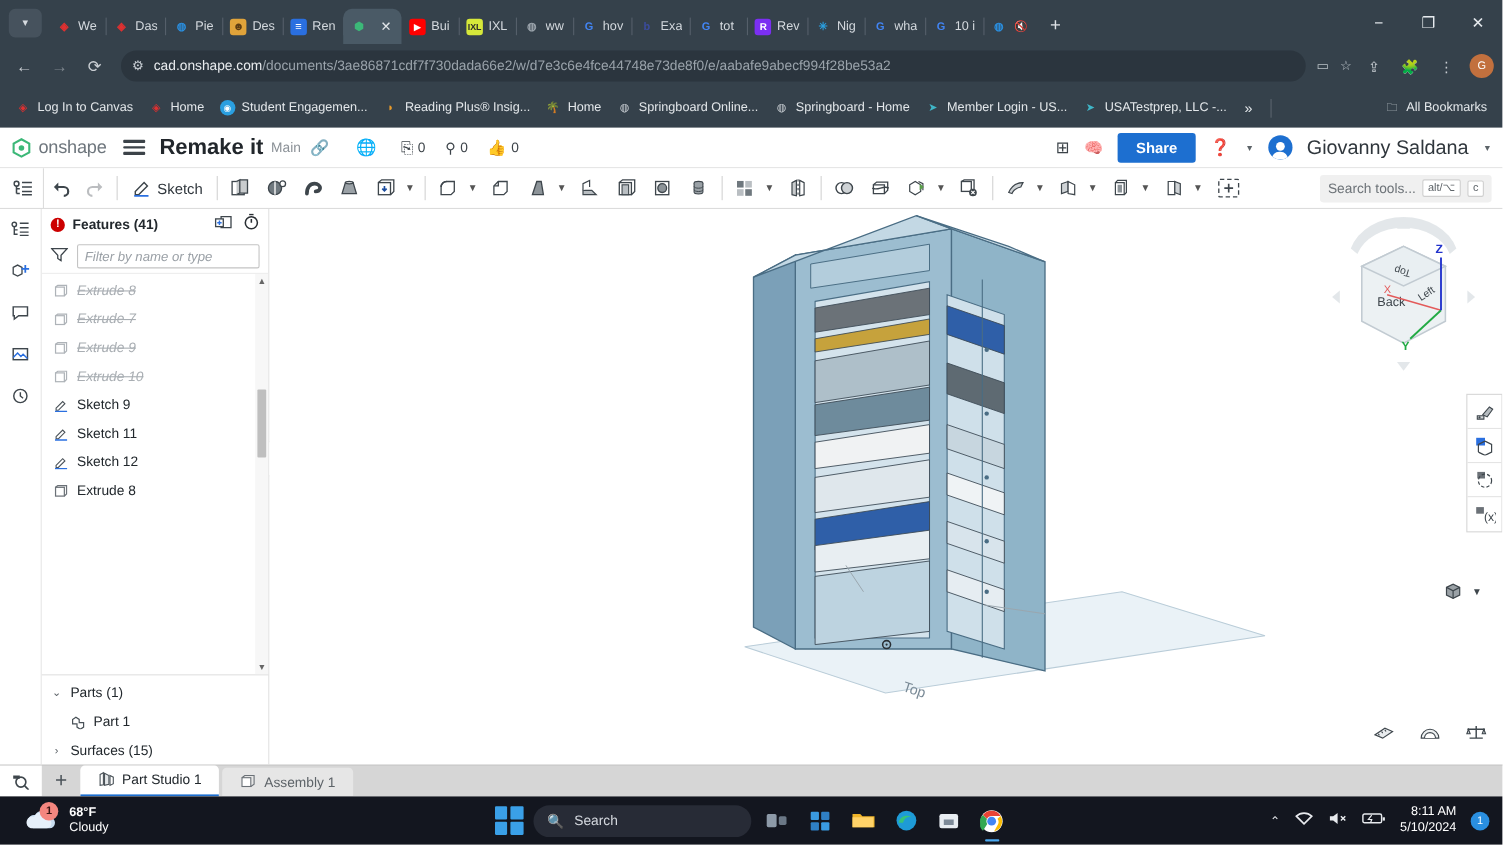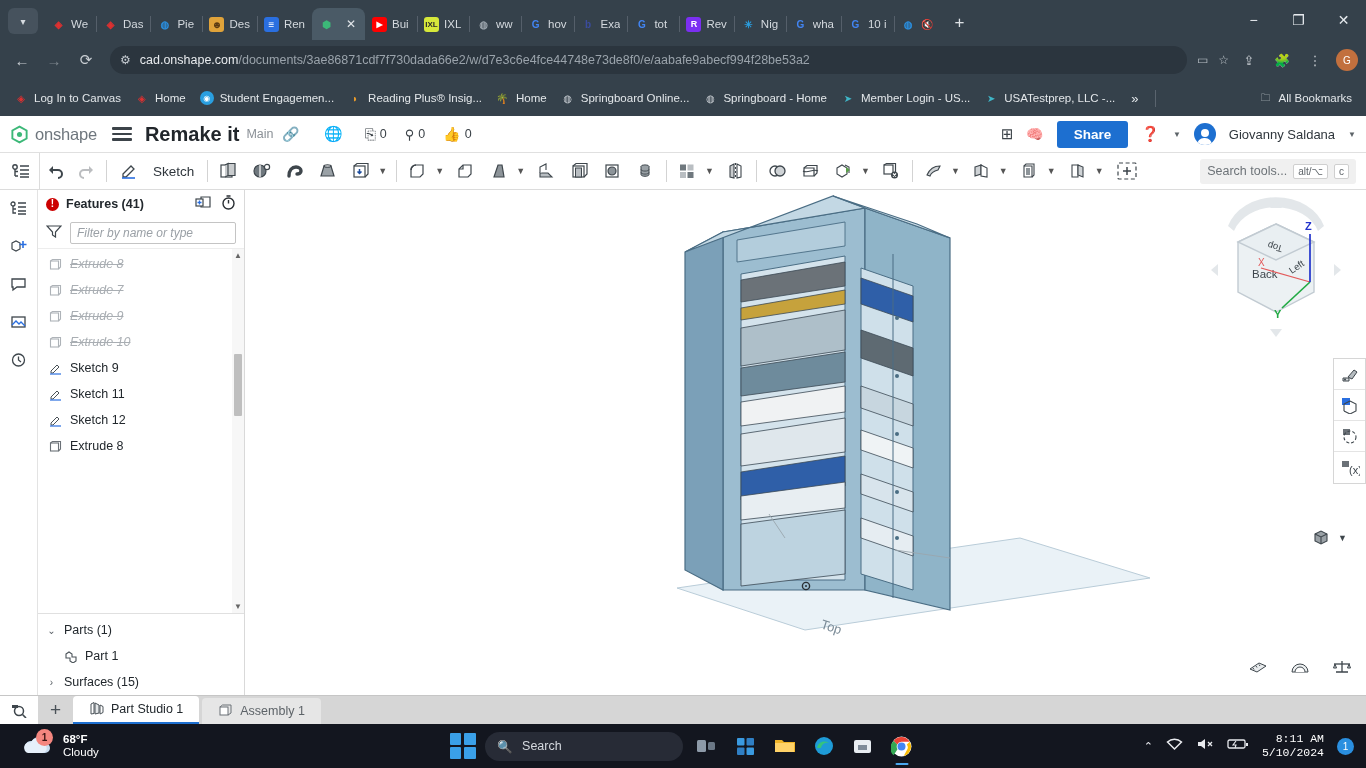--- a/index.html
+++ b/index.html
@@ -61,31 +61,31 @@
   .os-logo-mark { width:19px;height:19px; }
   .os-logo-text { font-size:16.5px; color:#6e767d; letter-spacing:-0.2px; }
   .hamburger { margin-left:15px; display:flex; flex-direction:column; gap:3px; width:20px; }
   .hamburger span { height:2.6px; background:#3c4349; border-radius:1px; display:block; }
   .doc-title { font-size:20px; font-weight:bold; color:#21262b; margin-left:13px; }
   .doc-branch { font-size:12.5px; color:#8b9197; margin-left:7px; }
   .hdr-ic { color:#4d555c; display:flex; align-items:center; justify-content:center; }
   .hdr-count { display:flex; align-items:center; gap:4px; color:#3c4349; font-size:12.5px; }
   .os-header-right { margin-left:auto; display:flex; align-items:center; gap:13px; }
   .share-btn { background:#1d6fd0; color:#fff; font-size:13.5px; font-weight:bold; padding:6px 17px; border-radius:3px; }
-  .user-name { font-size:13px; color:#2f363c;text-align:right; }
+  .user-name { font-size:18px; color:#2f363c;text-align:right; }
   .avatar-os { width:22px;height:22px;border-radius:50%;background:#1d6fd0;display:flex;align-items:center;justify-content:flex-end;flex-direction:column;overflow:hidden;}
   .avatar-os .head { width:8px;height:8px;border-radius:50%;background:#fff;margin-bottom:1px;}
   .avatar-os .body { width:15px;height:7px;border-radius:7px 7px 0 0;background:#fff;}
 
   .os-toolbar { height:37px; display:flex; align-items:center; border-bottom:1px solid #dcdcdc; background:#fff; padding-left:2px; }
   .tb-first { width:38px;height:37px;display:flex;align-items:center;justify-content:center;border-right:1px solid #dcdcdc;}
   .tb-item { height:37px; display:flex; align-items:center; justify-content:center; padding:0 7px; color:#4a5258; }
   .tb-sep { width:1px; height:22px; background:#d3d3d3; margin:0 4px; }
   .tb-caret { font-size:9px; color:#555; padding:0 5px 0 1px; }
-  .sketch-btn { display:flex; align-items:center; gap:16px; font-size:13.5px; color:#2f363c; padding:0 9px; }
+  .sketch-btn { display:flex; align-items:center; gap:6px; font-size:13.5px; color:#2f363c; padding:0 9px; }
   .search-tools { margin-left:auto; margin-right:10px; background:#f0f0f0; border-radius:3px; height:25px; display:flex; align-items:center; padding:0 7px; gap:6px; }
   .search-tools .st-label { font-size:12.5px; color:#6d7378; }
   .kbd { background:#fff; border:1px solid #cfcfcf; border-radius:2px; font-size:10px; color:#5e6469; padding:1px 4px; }
 
   .os-body { flex:1; display:flex; position:relative; overflow:hidden; }
 
   .leftrail { width:38px; background:#fff; border-right:1px solid #e3e3e3; padding-top:6px; display:flex; flex-direction:column; align-items:center; gap:14px; }
   .rail-ic { width:24px;height:24px;display:flex;align-items:center;justify-content:center;color:#4a5258;}
 
   .featpanel { width:207px; background:#fff; border-right:1px solid #d9d9d9; display:flex; flex-direction:column; position:relative; }
@@ -134,21 +134,21 @@
   .wx-text { color:#fff; line-height:1.15; }
   .wx-temp { font-size:11.5px; font-weight:bold; }
   .wx-cond { font-size:11.5px; }
   .tb-center { position:absolute; left:0; right:0; display:flex; align-items:center; justify-content:center; gap:9px; }
   .winstart { width:26px;height:26px;display:grid;grid-template-columns:1fr 1fr;grid-template-rows:1fr 1fr;gap:2.5px; }
   .winstart i { background:#3aa0e8; display:block; border-radius:1px; }
   .tb-search { width:198px;height:29px;background:#272b36;border-radius:15px;display:flex;align-items:center;gap:9px;padding:0 13px;color:#d4d8de;font-size:12.5px;}
   .tb-app { width:30px;height:30px;display:flex;align-items:center;justify-content:center;border-radius:4px; position:relative;}
   .tb-app.on::after { content:""; position:absolute; bottom:-4px; left:50%; transform:translateX(-50%); width:13px;height:2.5px;background:#4aa8ef;border-radius:2px;}
   .tray { position:absolute; right:12px; display:flex; align-items:center; gap:13px; color:#e8eaee; }
-  .clock { text-align:right; line-height:1.2; font-size:11.5px; color:#fff;font-family:Liberation Mono, monospace; }
+  .clock { text-align:right; line-height:1.2; font-size:11.5px; color:#fff; }
   .tray-badge { width:17px;height:17px;border-radius:50%;background:#2a8fe0;color:#fff;font-size:10px;display:flex;align-items:center;justify-content:center;}
 </style>
 </head>
 <body>
 
 <div class="browser">
 
   <div class="tabstrip">
     <div class="tablist-btn">▾</div>
 

